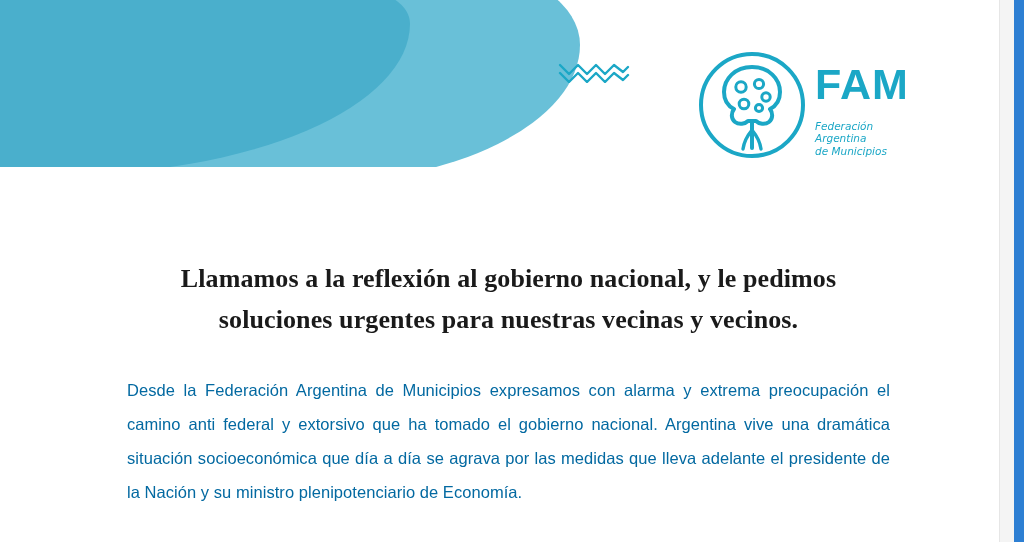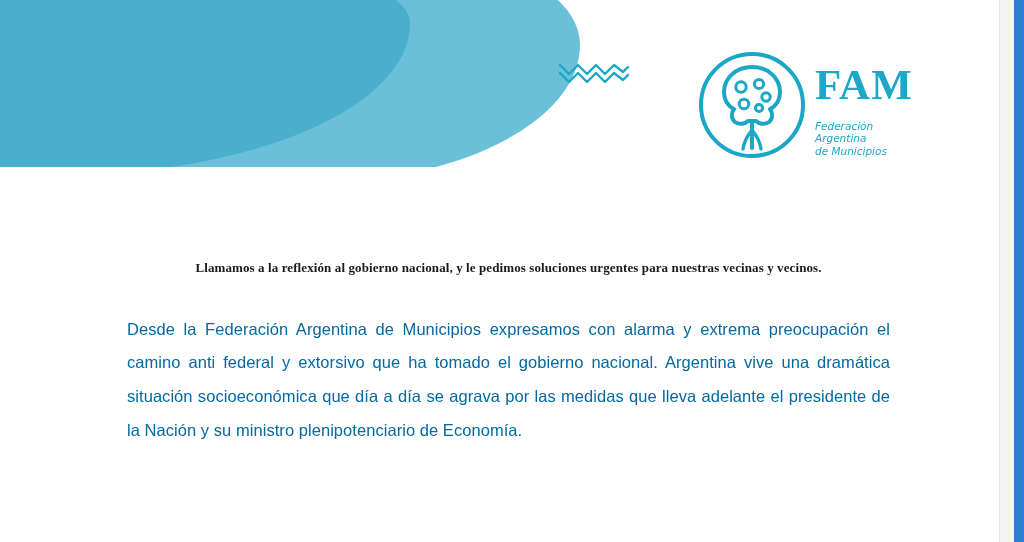--- a/index.html
+++ b/index.html
@@ -120,21 +120,21 @@
     width: 110px;
     height: 110px;
   }
   .logo-text {
     position: absolute;
     left: 118px;
     top: 13px;
     width: 112px;
   }
   .logo-fam {
-    font-family: Liberation Serif, serif;
+    font-family: Liberation Sans, sans-serif;
     font-weight: bold;
     font-size: 43px;
     letter-spacing: 1px;
     color: #1ba7c6;
     line-height: 1;
   }
   .logo-sub {
     font-family: "DejaVu Sans", sans-serif;
     font-style: italic;
     font-size: 10.5px;
@@ -146,21 +146,21 @@
   
   .content {
     position: absolute;
     left: 127px;
     top: 258px;
     width: 763px;
   }
   .headline {
     font-family: "Liberation Serif", serif;
     font-weight: bold;
-    font-size: 13px;
+    font-size: 26px;
     color: #1a1a1a;
     text-align: center;
     line-height: 1.58;
     margin: 0 0 34px 0;
     letter-spacing: .1px;
   }
   .para {
     font-family: "Liberation Sans", sans-serif;
     font-size: 16.5px;
     color: #0369a1;

